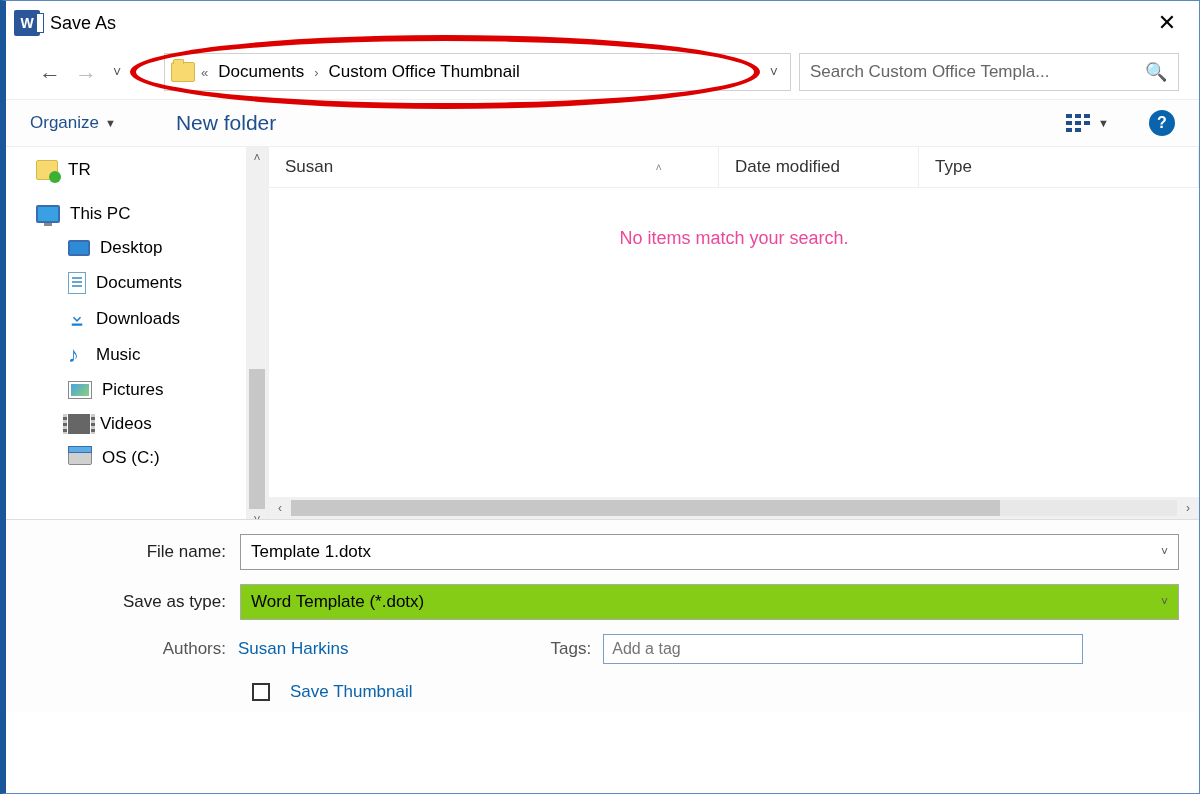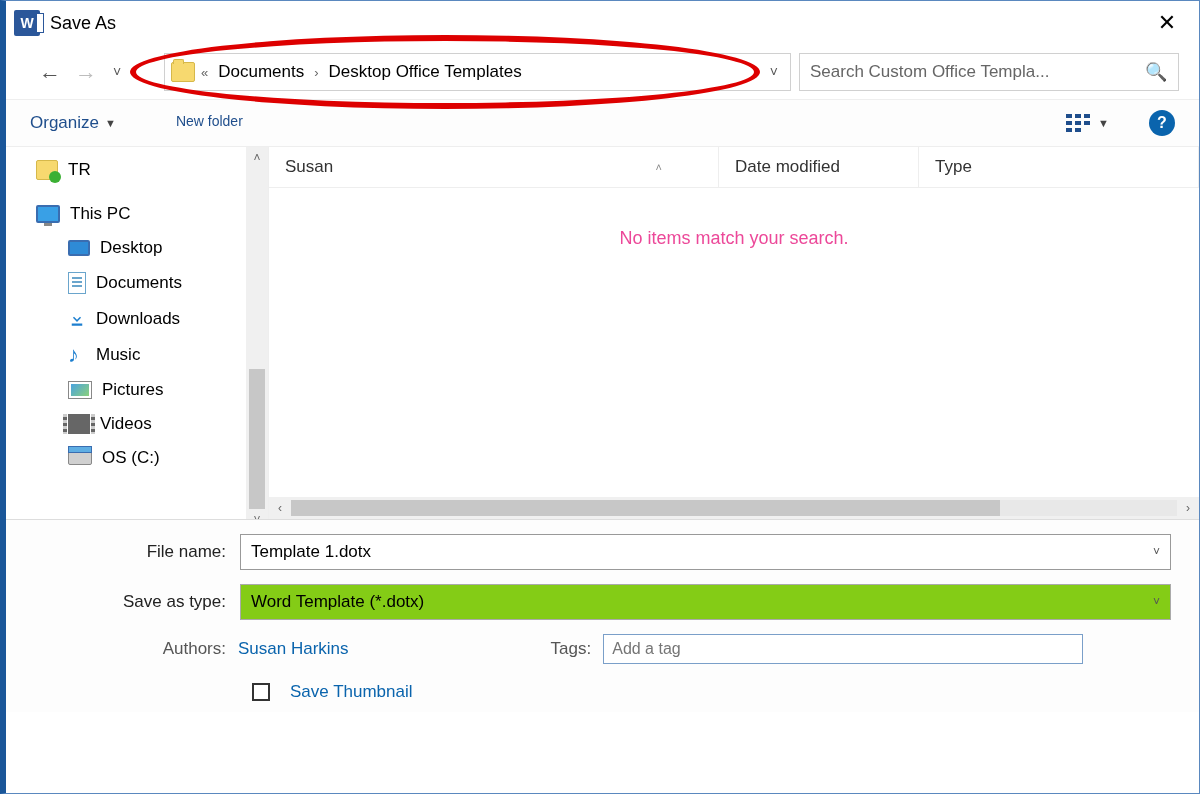--- a/index.html
+++ b/index.html
@@ -136,21 +136,21 @@
     align-items:center;
     padding:10px 24px;
     gap:50px;
     background:#fdfdfd;
     border-top:1px solid #eee;
     border-bottom:1px solid #eee;
   }
   .toolbar .left { display:flex; gap:60px; }
   .toolbar .label-dd { display:flex; align-items:center; gap:6px; color:#1f4e8c; cursor:pointer; font-size:17px;}
   .toolbar .label-dd .dd { font-size:11px; color:#444;}
-  .toolbar .plain { color:#1f4e8c; cursor:pointer; font-size:14px; }
+  .toolbar .plain { color:#1f4e8c; cursor:pointer; font-size:21px; }
   .toolbar .right { margin-left:auto; display:flex; align-items:center; gap:40px; }
   .viewmode {
     display:flex; align-items:center; gap:8px;
     font-size:18px; color:#1f4e8c;
   }
   .viewmode .grid {
     width:24px;height:18px;
     background:
       linear-gradient(#1f4e8c,#1f4e8c) 0 0/6px 4px no-repeat,
       linear-gradient(#1f4e8c,#1f4e8c) 9px 0/6px 4px no-repeat,
@@ -239,21 +239,21 @@
   .empty { text-align:center; padding:40px 0 0 0; color:#ec4899; font-size:18px;}
   .hscroll {
     position:absolute; left:0; right:0; bottom:0; height:22px;
     background:#f0f0f0;display:flex;align-items:center;
   }
   .hscroll .lt,.hscroll .rt{width:22px;text-align:center;color:#666;font-size:12px;}
   .hscroll .track{flex:1;height:16px;background:#e8e8e8;position:relative;}
   .hscroll .track .th{position:absolute;left:0;top:0;bottom:0;width:80%;background:#c7c7c7;}
   
   .form {
-    padding:14px 28px 10px 20px;
+    padding:14px 20px 10px 20px;
     border-top:1px solid #ddd;
     background:#fdfdfd;
   }
   .form-row {
     display:flex;
     align-items:center;
     margin-bottom:14px;
     gap:14px;
   }
   .form-row .lbl { width:200px; text-align:right; font-size:17px; color:#222;}
@@ -304,21 +304,21 @@
     <div class="nav-arrow">←</div>
     <div class="nav-arrow disabled">→</div>
     <div class="nav-caret">˅</div>
 
     <div class="address-wrap">
       <div class="addressbar">
         <span class="folder-glyph"></span>
         <span class="crumb-sep">«</span>
         <span class="crumb">Documents</span>
         <span class="crumb-sep">›</span>
-        <span class="crumb">Desktop Office Templates</span>
+        <span class="crumb">Custom Office Thumbnail</span>
         <span class="addr-dd">˅</span>
       </div>
       <div class="red-ellipse"></div>
     </div>
 
     <div class="searchbox">
       <span>Search Custom Office Templa...</span>
       <span class="search-icon">🔍</span>
     </div>
   </div>

